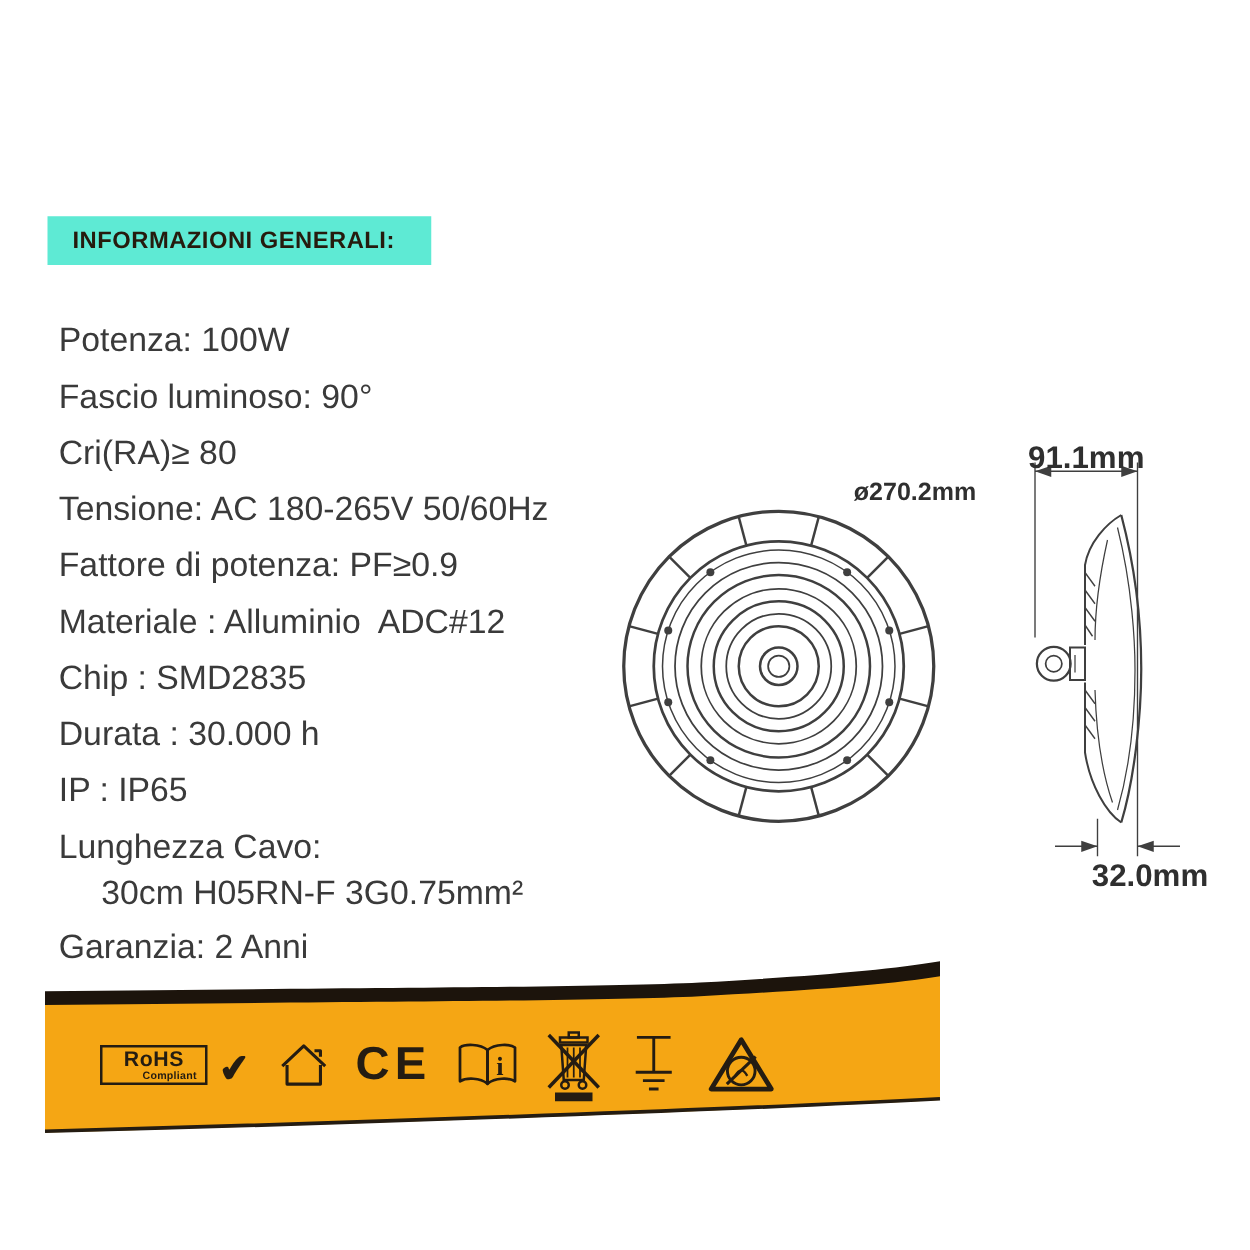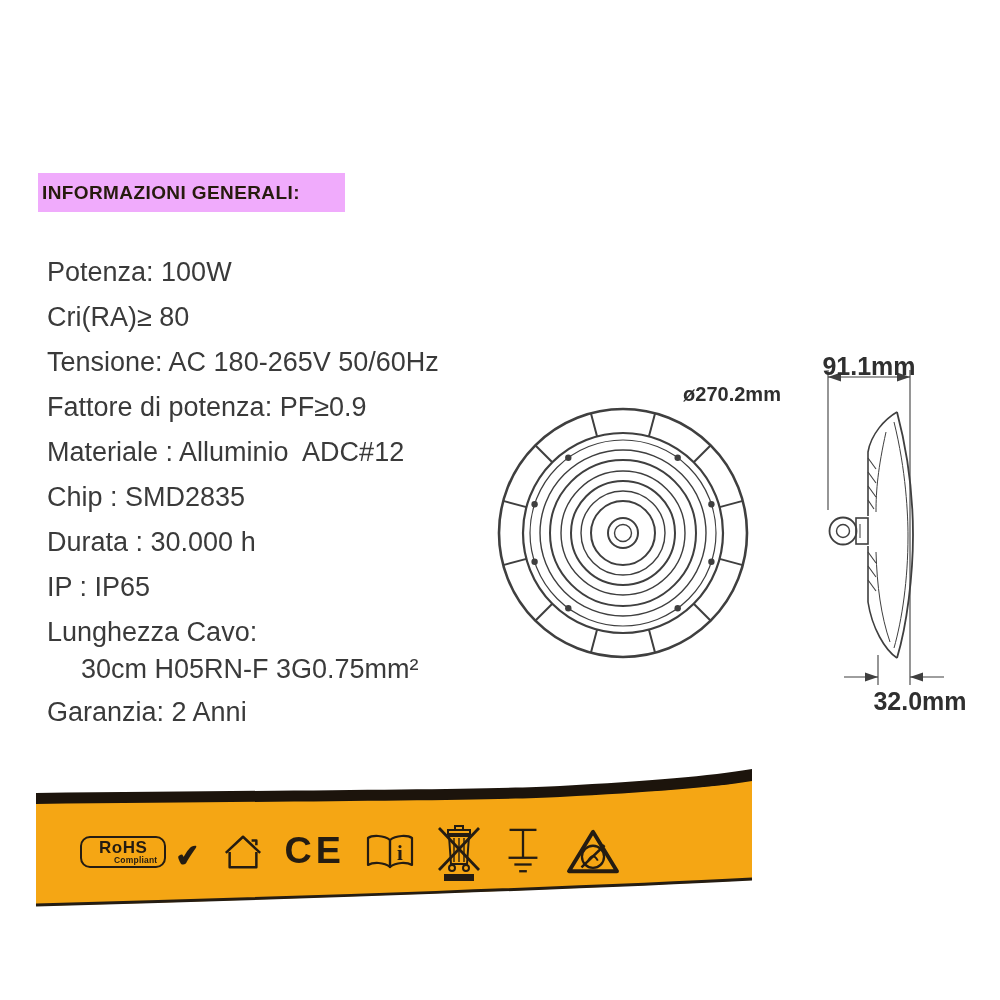--- a/index.html
+++ b/index.html
@@ -3,22 +3,22 @@
 <meta charset="utf-8">
 <style>
   html,body{margin:0;padding:0;}
   body{
     width:1000px;height:1000px;position:relative;overflow:hidden;
     background:#ffffff;font-family:"Liberation Sans", sans-serif;
   }
   
   .banner{
     position:absolute;left:38px;top:173px;width:307px;height:39px;
-    background:#f0abfc;display:flex;align-items:center;box-sizing:border-box;
-    padding-left:4px;
+    background:#5eead4;display:flex;align-items:center;box-sizing:border-box;
+    padding-left:20px;
   }
   .banner-title{
     font-weight:bold;font-size:19px;color:#261b0e;letter-spacing:.4px;
   }
   
   .specs{
     position:absolute;left:47px;top:258px;color:#3a3a3a;font-size:27px;
   }
   .spec-line{height:28px;line-height:28px;margin-bottom:17px;white-space:pre;}
   .spec-line.tight{margin-bottom:9px;}
@@ -33,21 +33,21 @@
   .dia-label{left:662px;top:383px;width:140px;font-size:20px;}
   .width-label{left:819px;top:352px;width:100px;}
   .base-label{left:870px;top:687px;width:100px;}
   
   .wave{position:absolute;left:0;top:755px;width:1000px;height:190px;}
   .icons-row{
     position:absolute;left:80px;top:821px;height:62px;
     display:flex;align-items:center;gap:21px;color:#241c12;
   }
   .rohs{
-    border:2.5px solid #241c12;border-radius:10px;padding:1px 7px 2px 7px;
+    border:2.5px solid #241c12;border-radius:0;padding:1px 7px 2px 7px;
     display:flex;flex-direction:column;align-items:center;line-height:1;
     position:relative;
   }
   .rohs-big{font-weight:bold;font-size:17px;letter-spacing:.5px;}
   .rohs-small{font-size:8.5px;font-weight:bold;letter-spacing:.2px;padding-left:25px;}
   .rohs-check{
     font-size:30px;font-weight:bold;margin-left:-12px;margin-top:6px;
     transform:rotate(-6deg);
   }
   .ce-mark{
@@ -58,20 +58,21 @@
 </style>
 </head>
 <body>
 
 <div class="banner">
   <span class="banner-title">INFORMAZIONI GENERALI:</span>
 </div>
 
 <div class="specs">
   <div class="spec-line">Potenza: 100W</div>
+  <div class="spec-line">Fascio luminoso: 90°</div>
   <div class="spec-line">Cri(RA)≥ 80</div>
   <div class="spec-line">Tensione: AC 180-265V 50/60Hz</div>
   <div class="spec-line">Fattore di potenza: PF≥0.9</div>
   <div class="spec-line">Materiale : Alluminio  ADC#12</div>
   <div class="spec-line">Chip : SMD2835</div>
   <div class="spec-line">Durata : 30.000 h</div>
   <div class="spec-line">IP : IP65</div>
   <div class="spec-line tight">Lunghezza Cavo:</div>
   <div class="spec-line tight2">30cm H05RN-F 3G0.75mm²</div>
   <div class="spec-line">Garanzia: 2 Anni</div>

